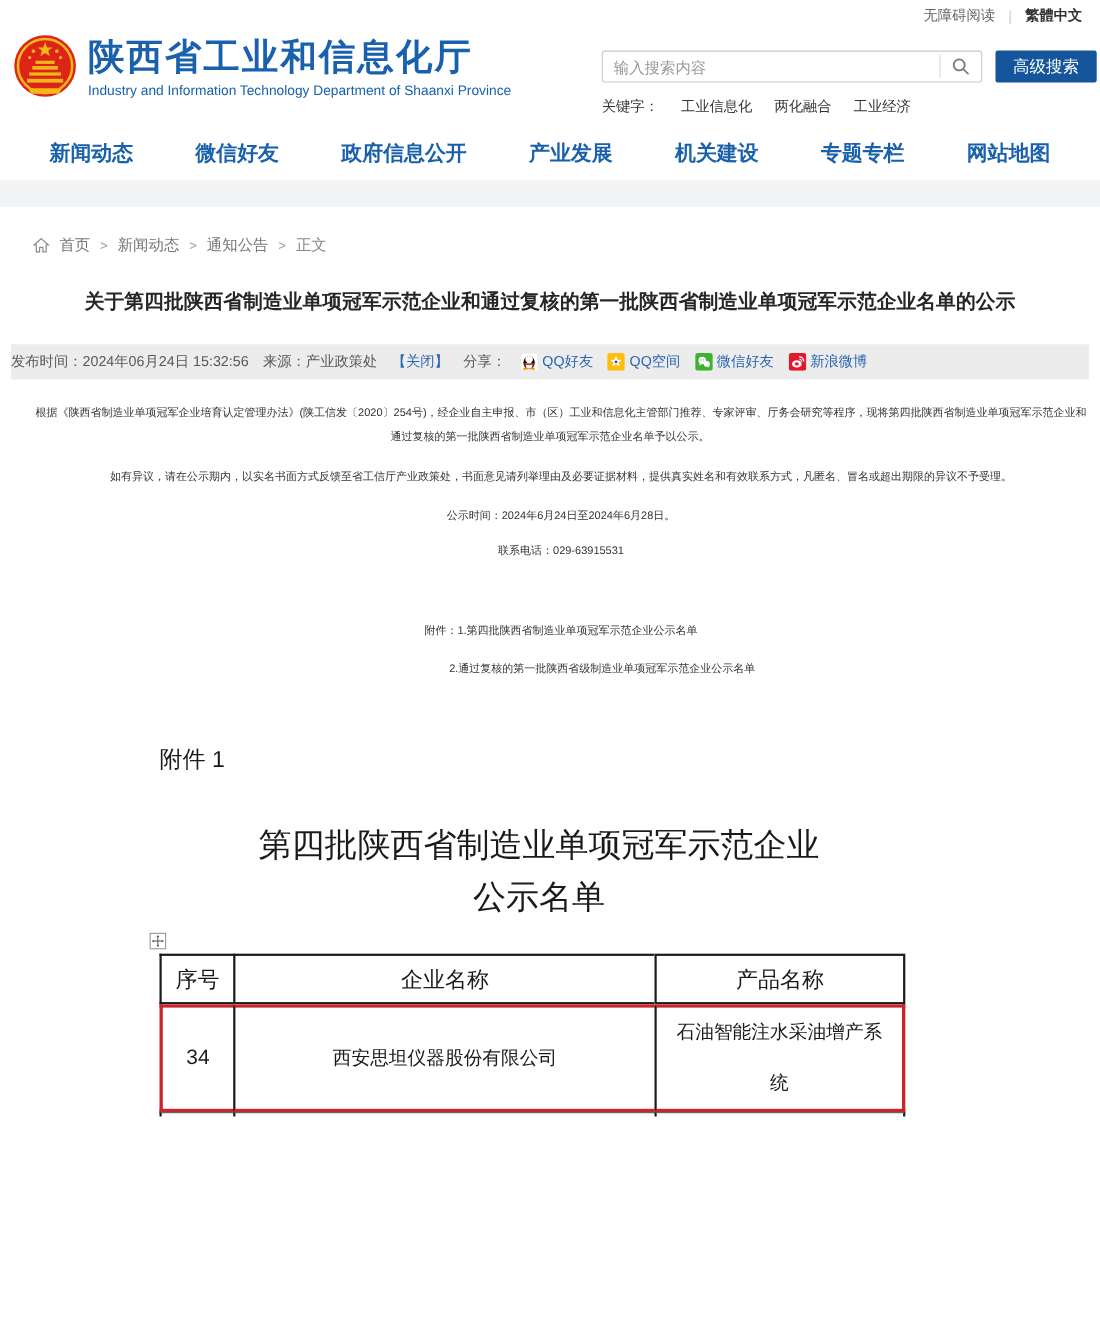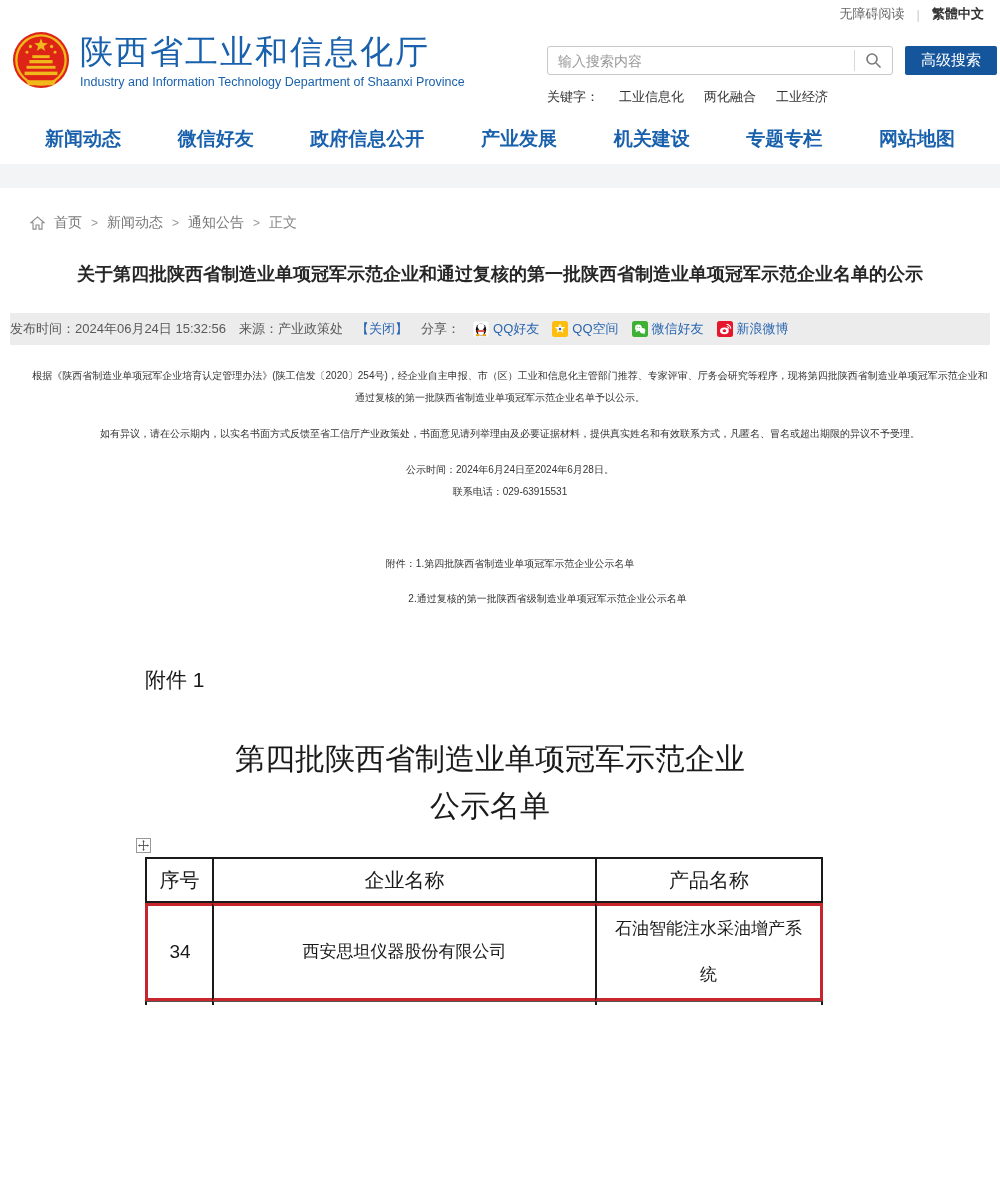--- a/index.html
+++ b/index.html
@@ -10,21 +10,21 @@
   .topbar { height:28px; display:flex; justify-content:flex-end; align-items:center;
     gap:12px; padding-right:16px; font-size:13px; }
   .tb-gray { color:#666; cursor:pointer; }
   .tb-sep  { color:#ccc; }
   .tb-dark { color:#333; font-weight:bold; cursor:pointer; }
 
   
   .header { height:86px; display:flex; align-items:flex-start; padding-left:12px; }
   .brand { display:flex; align-items:center; gap:10px; margin-top:2px; }
   .emblem { width:58px; height:62px; }
-  .site-title { font-size:33px; font-weight:normal; color:#1961ac; letter-spacing:2px; line-height:1.15; }
+  .site-title { font-size:33px; font-weight:bold; color:#1961ac; letter-spacing:2px; line-height:1.15; }
   .site-sub { font-size:12.5px; color:#1961ac; margin-top:4px; }
   .search-area { margin-left:auto; padding-right:3px; }
   .search-row { display:flex; gap:12px; margin-top:18px; }
   .search-box { width:346px; height:29px; border:1px solid #c9c9c9; border-radius:3px;
     display:flex; align-items:center; background:#fff; }
   .search-box input { flex:1; border:none; outline:none; padding:0 10px; font-size:14px; color:#333; background:transparent; }
   .search-box input::placeholder { color:#999; }
   .search-btn { width:38px; height:21px; border:none; border-left:1px solid #d8d8d8;
     background:transparent; display:flex; align-items:center; justify-content:center; cursor:pointer; }
   .adv-btn { width:92px; height:29px; background:#15559c; color:#fff; font-size:15px;
@@ -49,21 +49,21 @@
   .meta { margin:27px 10px 0; height:32px; background:#ececec;
     display:flex; align-items:center; justify-content:flex-start; gap:13px;
     font-size:13px; color:#595959; }
   .meta a { text-decoration:none; cursor:pointer; }
   .close-link { color:#2a66b0; }
   .share-link { color:#2a66b0; display:inline-flex; align-items:center; gap:4px; }
   .share-ico { width:16px; height:16px; display:inline-block; }
 
   .body-text { margin:20px 12px 0; font-size:10px; color:#333; line-height:2.2;text-align:center; }
   .para { text-indent:2em; margin-bottom:14px; }
-  .line-item { text-indent:2em; }
+  .line-item { text-indent:2em; margin-top:10px; }
   .attach-line1 { text-indent:2em; margin-top:50px; }
   .attach-line2 { padding-left:95px; margin-top:13px; }
   .body-text a { color:#333; text-decoration:none; cursor:pointer; }
 
   
   .doc-label { margin:56px 0 0 145px; font-size:21px; color:#1a1a1a; }
   .doc-title { width:700px; margin:42px 0 0 140px; text-align:center;
     font-size:30px; color:#1a1a1a; line-height:1.55; font-weight:500; }
   .table-wrap { position:relative; margin:28px 0 0 145px; width:678px; }
   .table-handle { position:absolute; left:-9px; top:-19px; width:15px; height:15px;

